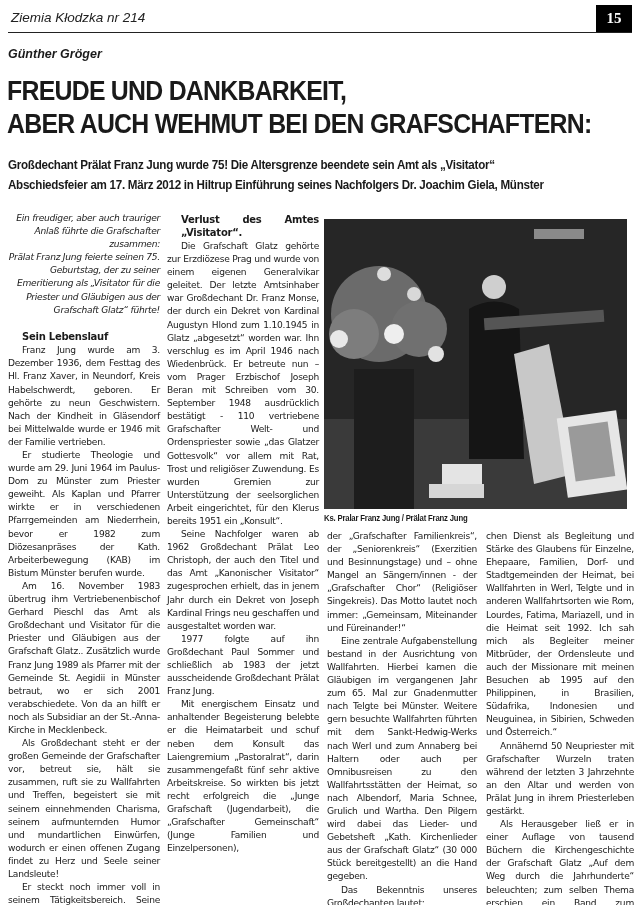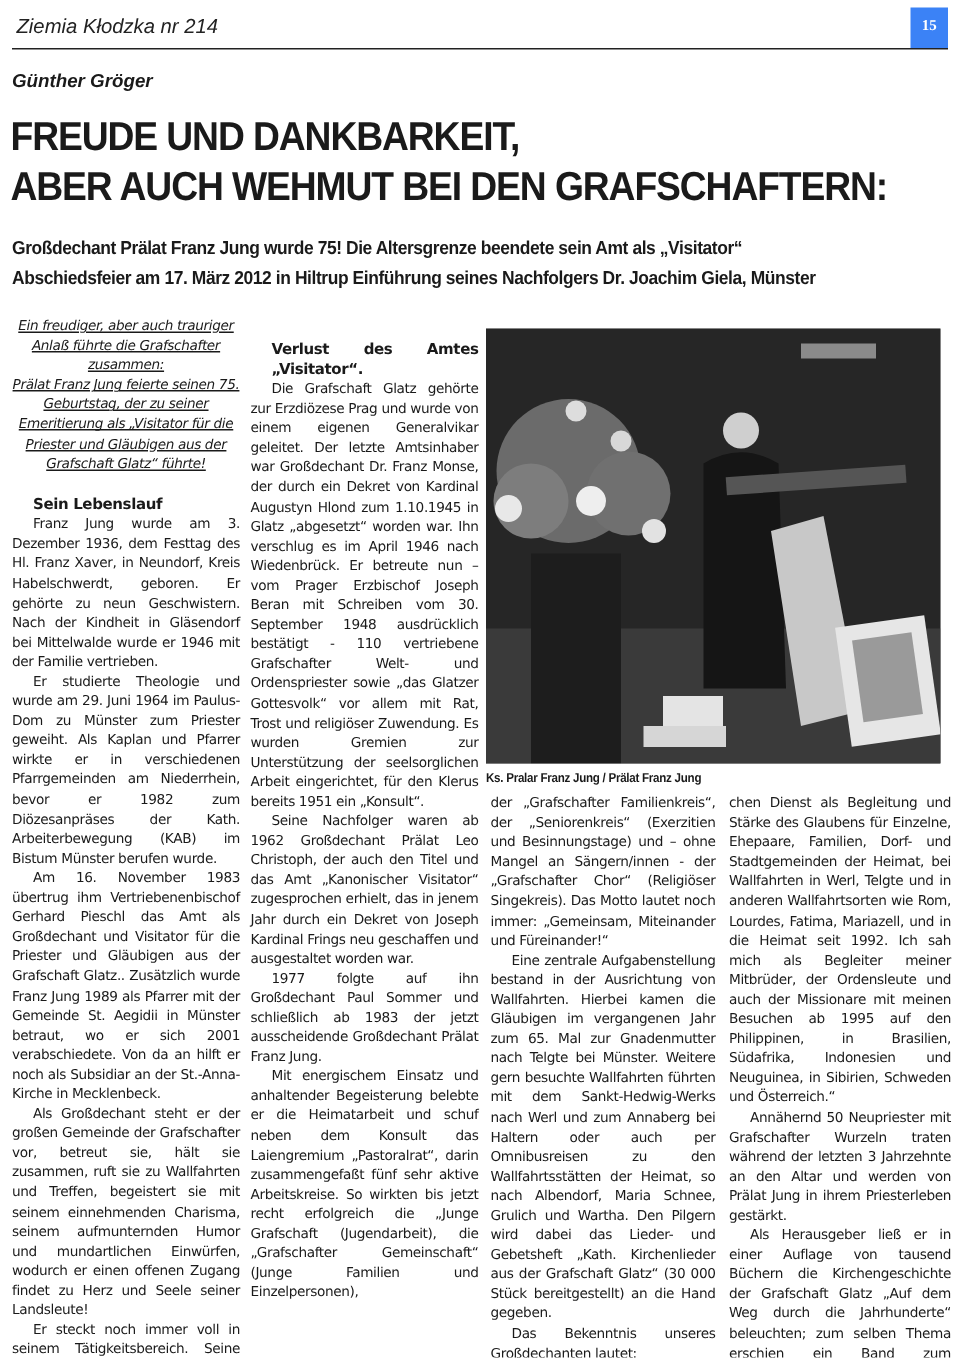--- a/index.html
+++ b/index.html
@@ -1,32 +1,32 @@
 <!DOCTYPE html>
 <html><head>
 <meta charset="utf-8">
 <style>
   html, body { margin: 0; padding: 0; background: #ffffff; }
   body { width: 640px; height: 905px; position: relative; overflow: hidden; color: #1a1a1a; font-family: "DejaVu Sans", sans-serif; }
   .header { position: absolute; left: 8px; top: 6px; width: 624px; height: 26px; border-bottom: 1px solid #222; }
   .journal { position: absolute; left: 3px; top: 4px; font-family: Liberation Sans, sans-serif; font-style: italic; font-size: 13.5px; color: #222; }
-  .pagenum { position: absolute; right: 0; top: -1px; width: 25px; height: 27px; background: #3b82f6; color: #fff; font-family: "Liberation Serif", serif; font-weight: bold; font-size: 10px; text-align: center; line-height: 26px; }
+  .pagenum { position: absolute; right: 0; top: -1px; width: 36px; height: 27px; background: #000000; color: #fff; font-family: "Liberation Serif", serif; font-weight: bold; font-size: 15px; text-align: center; line-height: 26px; }
   .author { position: absolute; left: 8px; top: 47px; font-family: "Liberation Sans", sans-serif; font-weight: bold; font-style: italic; font-size: 12.5px; text-align: center; }
   .title { position: absolute; left: 7px; top: 75px; font-family: "Liberation Sans", sans-serif; font-weight: bold; font-size: 27px; line-height: 33px; letter-spacing: -0.8px; transform: scaleX(0.92); transform-origin: left top; white-space: nowrap; }
   .subtitle { position: absolute; left: 8px; top: 155px; font-family: "Liberation Sans", sans-serif; font-weight: bold; font-size: 12.5px; line-height: 20px; letter-spacing: -0.3px; transform: scaleX(0.93); transform-origin: left top; white-space: nowrap; }
   .col { position: absolute; font-family: "DejaVu Sans", sans-serif; font-size: 9.1px; line-height: 13.1px; text-align: justify; letter-spacing: -0.25px; }
   .col p { margin: 0; text-indent: 14px; }
   .col1 { left: 8px; top: 212px; width: 152px; }
   .col2 { left: 167px; top: 214px; width: 152px; }
   .col3 { left: 327px; top: 530px; width: 150px; }
   .col4 { left: 486px; top: 530px; width: 148px; }
-  .lead { font-style: italic; text-align: center; margin-bottom: 14px; text-decoration: underline; }
+  .lead { font-style: italic; text-align: right; margin-bottom: 14px; }
   .lead p { text-indent: 0; }
   .subhead { font-weight: bold; font-size: 10px; margin: 0 0 1px 0; padding-left: 14px; text-indent: 0; line-height: 12.5px; }
-  .col2 .subhead { margin-top: 14px; }
+  .col2 .subhead { }
   .photo { position: absolute; left: 324px; top: 219px; width: 303px; height: 290px; background: #2b2b2b; overflow: hidden; }
   .caption { position: absolute; left: 324px; top: 513px; font-family: "Liberation Sans", sans-serif; font-weight: bold; font-size: 8.6px; letter-spacing: -0.2px; transform: scaleX(0.9); transform-origin: left top; white-space: nowrap; }
 </style>
 </head>
 <body>
 
 <div class="header">
   <span class="journal">Ziemia Kłodzka nr 214</span>
   <span class="pagenum">15</span>
 </div>

